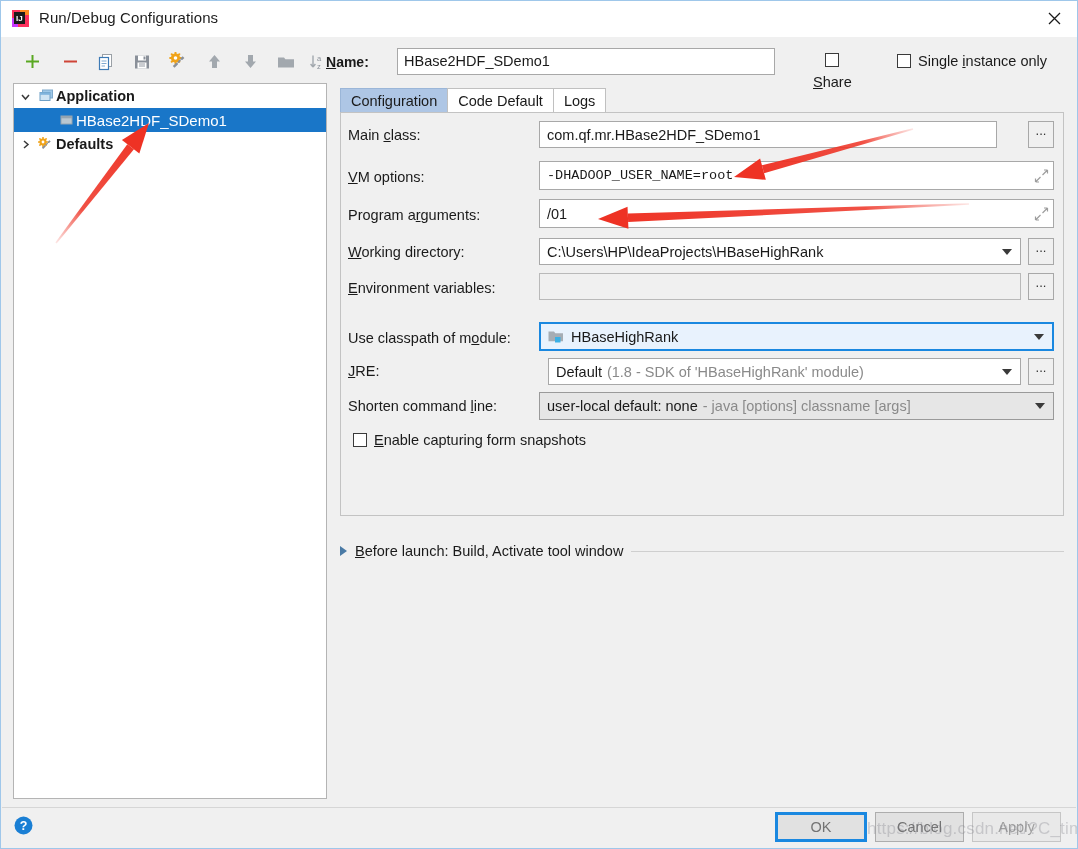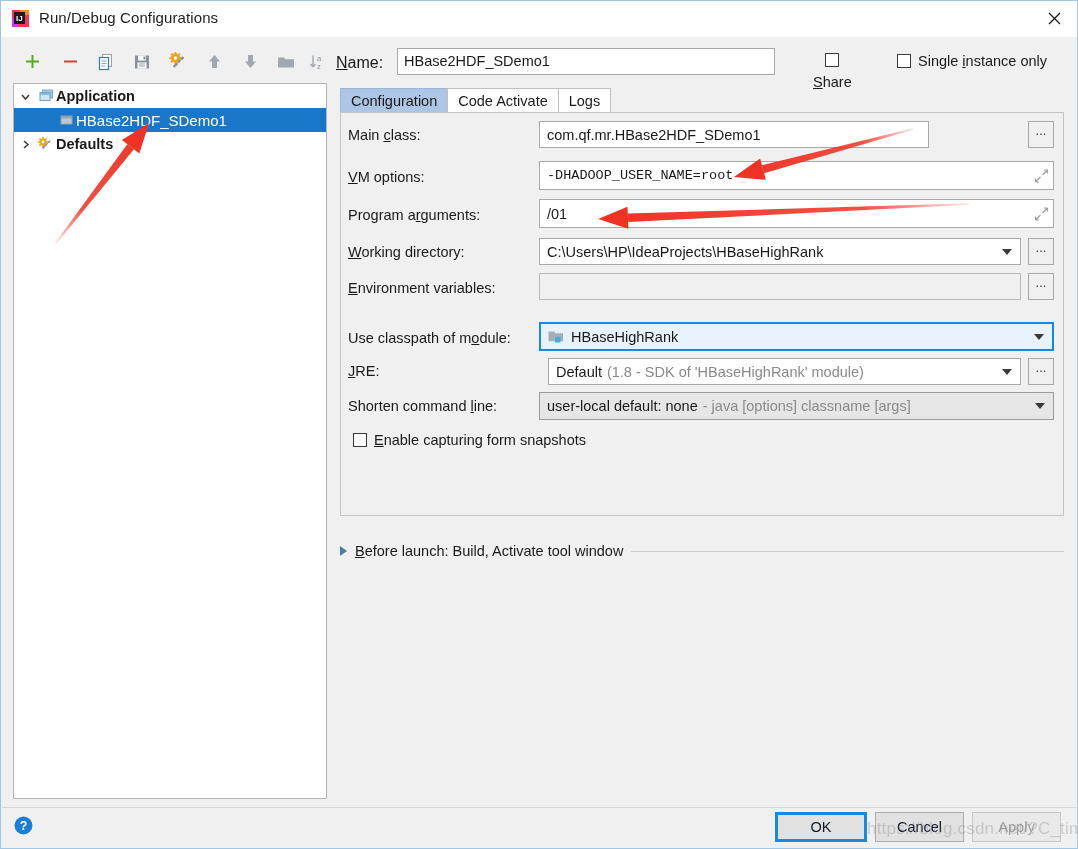--- a/index.html
+++ b/index.html
@@ -96,22 +96,23 @@
     width: 20px;
     display: flex; align-items: center; justify-content: center;
   }
   .tree-label { font-weight: bold; }
   .tree-label.leaf { font-weight: normal; font-size: 15px; }
   .indent-2 { padding-left: 42px; }
 
   
   .name-label {
     position: absolute;
-    left: 335px; top: 53px;
-    font-size: 16px;
+    left: 325px; top: 53px;
+    font-size: 14px;
+    font-weight: bold;
   }
   .name-input {
     position: absolute;
     left: 396px; top: 47px;
     width: 378px; height: 27px;
     background: #ffffff;
     border: 1px solid #a8a8a8;
     box-sizing: border-box;
     padding: 0 6px;
     font-family: "Liberation Sans", sans-serif;
@@ -270,21 +271,21 @@
     width: 19px; height: 19px;
   }
   .dlg-btn {
     position: absolute;
     height: 30px;
     background: #e1e1e1;
     border: 1px solid #adadad;
     box-sizing: border-box;
     display: flex; align-items: center; justify-content: center;
     font-size: 14.5px;
-    color: #0f172a;
+    color: #737373;
   }
   .dlg-btn.default {
     background: #e1e1e1;
     border: 3px solid #1a88e0;
   }
   .dlg-btn.disabled { color: #a0a0a0; border-color: #c6c6c6; background: #e9e9e9; }
 
   .watermark {
     position: absolute;
     left: 866px; top: 818px;
@@ -472,31 +473,31 @@
   <div class="chk-wrap" style="left:896px; top:52px;">
     <span class="chkbox"></span>
     <span>Single <u>i</u>nstance only</span>
   </div>
 
   <div class="tabs">
     <div class="tab active">
       <span>Configuration</span>
     </div>
     <div class="tab">
-      <span>Code Activate</span>
+      <span>Code Default</span>
     </div>
     <div class="tab">
       <span>Logs</span>
     </div>
   </div>
 
   <div class="tabpanel"></div>
 
   <span class="frow-label" style="left:347px; top:126px;">Main <u>c</u>lass:</span>
-  <div class="txt-field" style="left:538px; top:120px; width:390px; height:27px;">com.qf.mr.HBase2HDF_SDemo1</div>
+  <div class="txt-field" style="left:538px; top:120px; width:458px; height:27px;">com.qf.mr.HBase2HDF_SDemo1</div>
   <div class="btn-ellipsis" style="left:1027px; top:120px;">...</div>
 
   <span class="frow-label" style="left:347px; top:168px;"><u>V</u>M options:</span>
   <div class="txt-field mono" style="left:538px; top:160px; width:515px; height:29px;">
     <span>-DHADOOP_USER_NAME=root</span>
     <span class="expand-ico">
       <svg width="15" height="15" viewBox="0 0 15 15">
         <path d="M13.5 1.5 L8.5 6.5 M13.5 1.5 L13.5 5 M13.5 1.5 L10 1.5" stroke="#6a6a6a" stroke-width="1.2" fill="none"></path>
         <path d="M1.5 13.5 L6.5 8.5 M1.5 13.5 L1.5 10 M1.5 13.5 L5 13.5" stroke="#6a6a6a" stroke-width="1.2" fill="none"></path>
       </svg>

